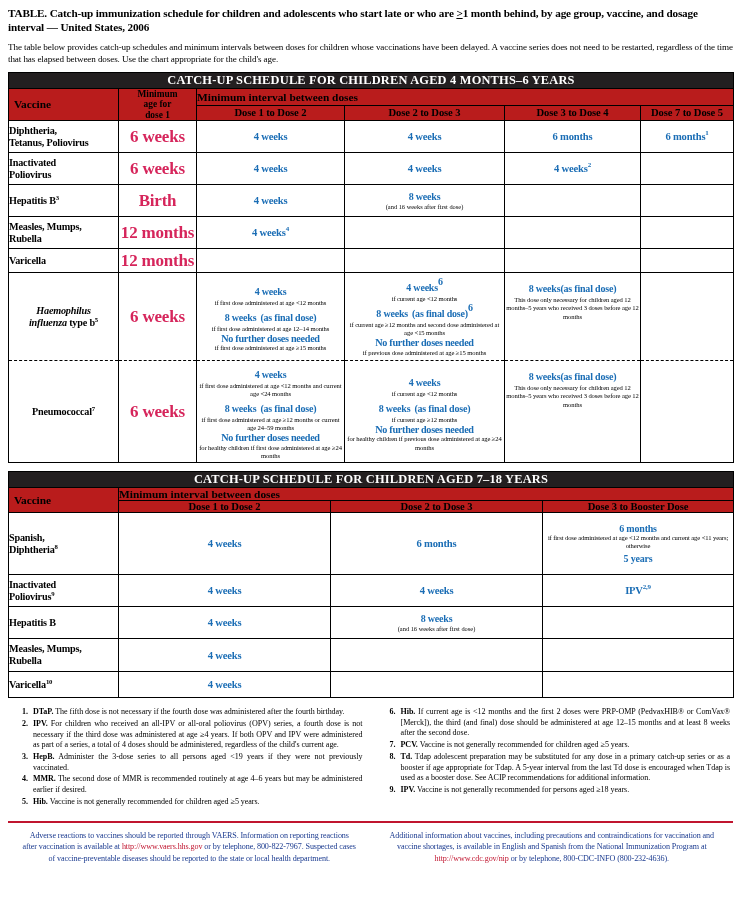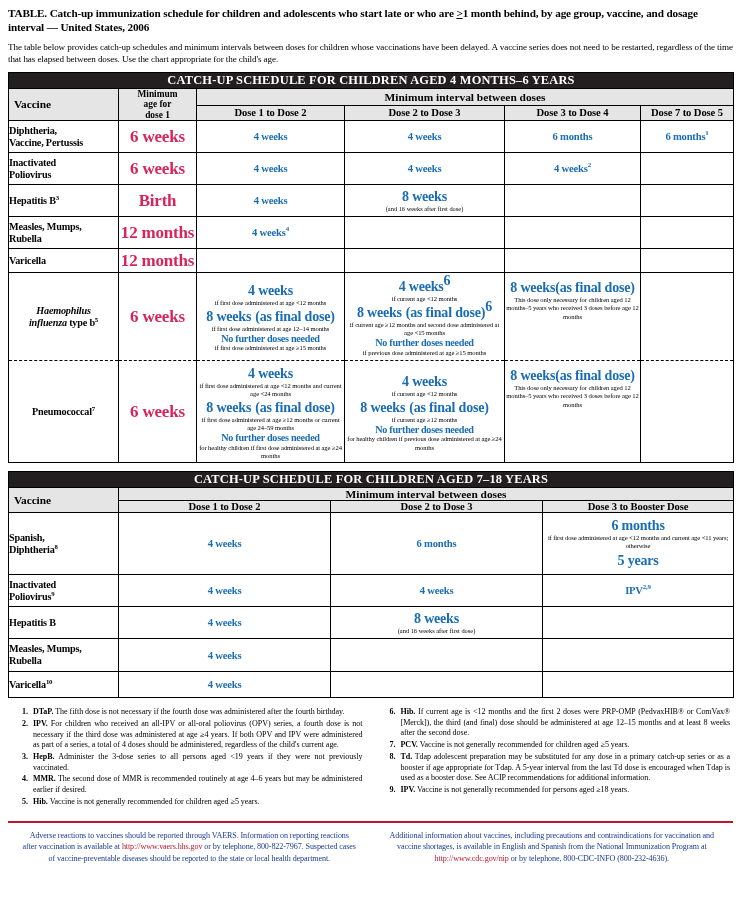--- a/index.html
+++ b/index.html
@@ -7,32 +7,32 @@
   .page{width:741px;box-sizing:border-box;padding:6px 8px 0 8px;font-family:Liberation Serif, serif;}
 
   .doc-title{font-size:11.2px;font-weight:bold;line-height:1.28;letter-spacing:-0.15px;}
   .doc-intro{font-size:9.1px;line-height:1.32;margin-top:6px;letter-spacing:-0.1px;}
 
   table.sched{border-collapse:collapse;width:725px;margin-top:7px;table-layout:fixed;}
   table.sched td,table.sched th{border:1px solid #000;padding:0;vertical-align:middle;}
 
   .bandhead{background:#231f20;color:#fff;text-align:center;font-weight:bold;
     font-size:12.4px;letter-spacing:0.2px;padding:4px 0 5px 0;border:1px solid #000;}
-  .lilac{background:#e5e5e5;}
+  .lilac{background:#b91c1c;}
   .hcell{font-size:10.6px;font-weight:bold;text-align:center;padding:3px 2px;letter-spacing:-0.1px;}
   .hcell.left{text-align:left;padding-left:5px;font-size:11.4px;}
   .hsmall{font-size:9.4px;font-weight:bold;text-align:center;line-height:1.12;padding:3px 2px;}
-  .hwide{font-size:11.4px;font-weight:bold;text-align:center;padding:3px 2px;}
+  .hwide{font-size:11.4px;font-weight:bold;text-align:left;padding:3px 2px;}
 
   .vax{font-size:10.2px;font-weight:bold;line-height:1.16;padding:4px 3px 4px 5px;letter-spacing:-0.2px;}
   .vax .it{font-style:italic;}
   .age{color:#d6255b;font-size:17px;font-weight:bold;text-align:center;letter-spacing:-0.2px;}
   .iv{color:#1a6db5;font-size:10.6px;font-weight:bold;text-align:center;letter-spacing:-0.2px;padding:4px 2px;}
   .cellbox{text-align:center;padding:3px 2px;line-height:1.12;}
-  .big{color:#1a6db5;font-weight:bold;font-size:14px;letter-spacing:-0.2px;}
+  .big{color:#1a6db5;font-weight:bold;font-size:10px;letter-spacing:-0.2px;}
   .nfd{color:#1a6db5;font-weight:bold;font-size:10.2px;letter-spacing:-0.3px;}
   .cond{font-size:6.6px;color:#000;line-height:1.24;letter-spacing:-0.1px;}
   .subnote{font-size:6.4px;color:#000;line-height:1.2;}
   sup{font-size:0.66em;vertical-align:super;line-height:0;}
 
   .dashtop{border-top:1px dashed #000 !important;}
   .dashall{border-top:1px dashed #000 !important;border-bottom:1px dashed #000 !important;}
   .dright{border-right:1px dashed #000 !important;}
 
   .notes{display:flex;gap:16px;margin-top:9px;padding:0 3px;}
@@ -84,21 +84,21 @@
       <tr>
         <td class="lilac hcell">Dose 1 to Dose 2</td>
         <td class="lilac hcell">Dose 2 to Dose 3</td>
         <td class="lilac hcell">Dose 3 to Dose 4</td>
         <td class="lilac hcell">Dose 7 to Dose 5</td>
       </tr>
 
       <tr style="height:32px">
         <td class="vax">
           <span>Diphtheria,</span><br>
-          <span>Vaccine, Pertussis</span>
+          <span>Tetanus, Poliovirus</span>
         </td>
         <td class="age">6 weeks</td>
         <td class="iv dright">4 weeks</td>
         <td class="iv dright">4 weeks</td>
         <td class="iv dright">6 months</td>
         <td class="iv"><span>6 months</span><sup>1</sup></td>
       </tr>
 
       <tr class="dashtop" style="height:32px">
         <td class="vax dashtop">

